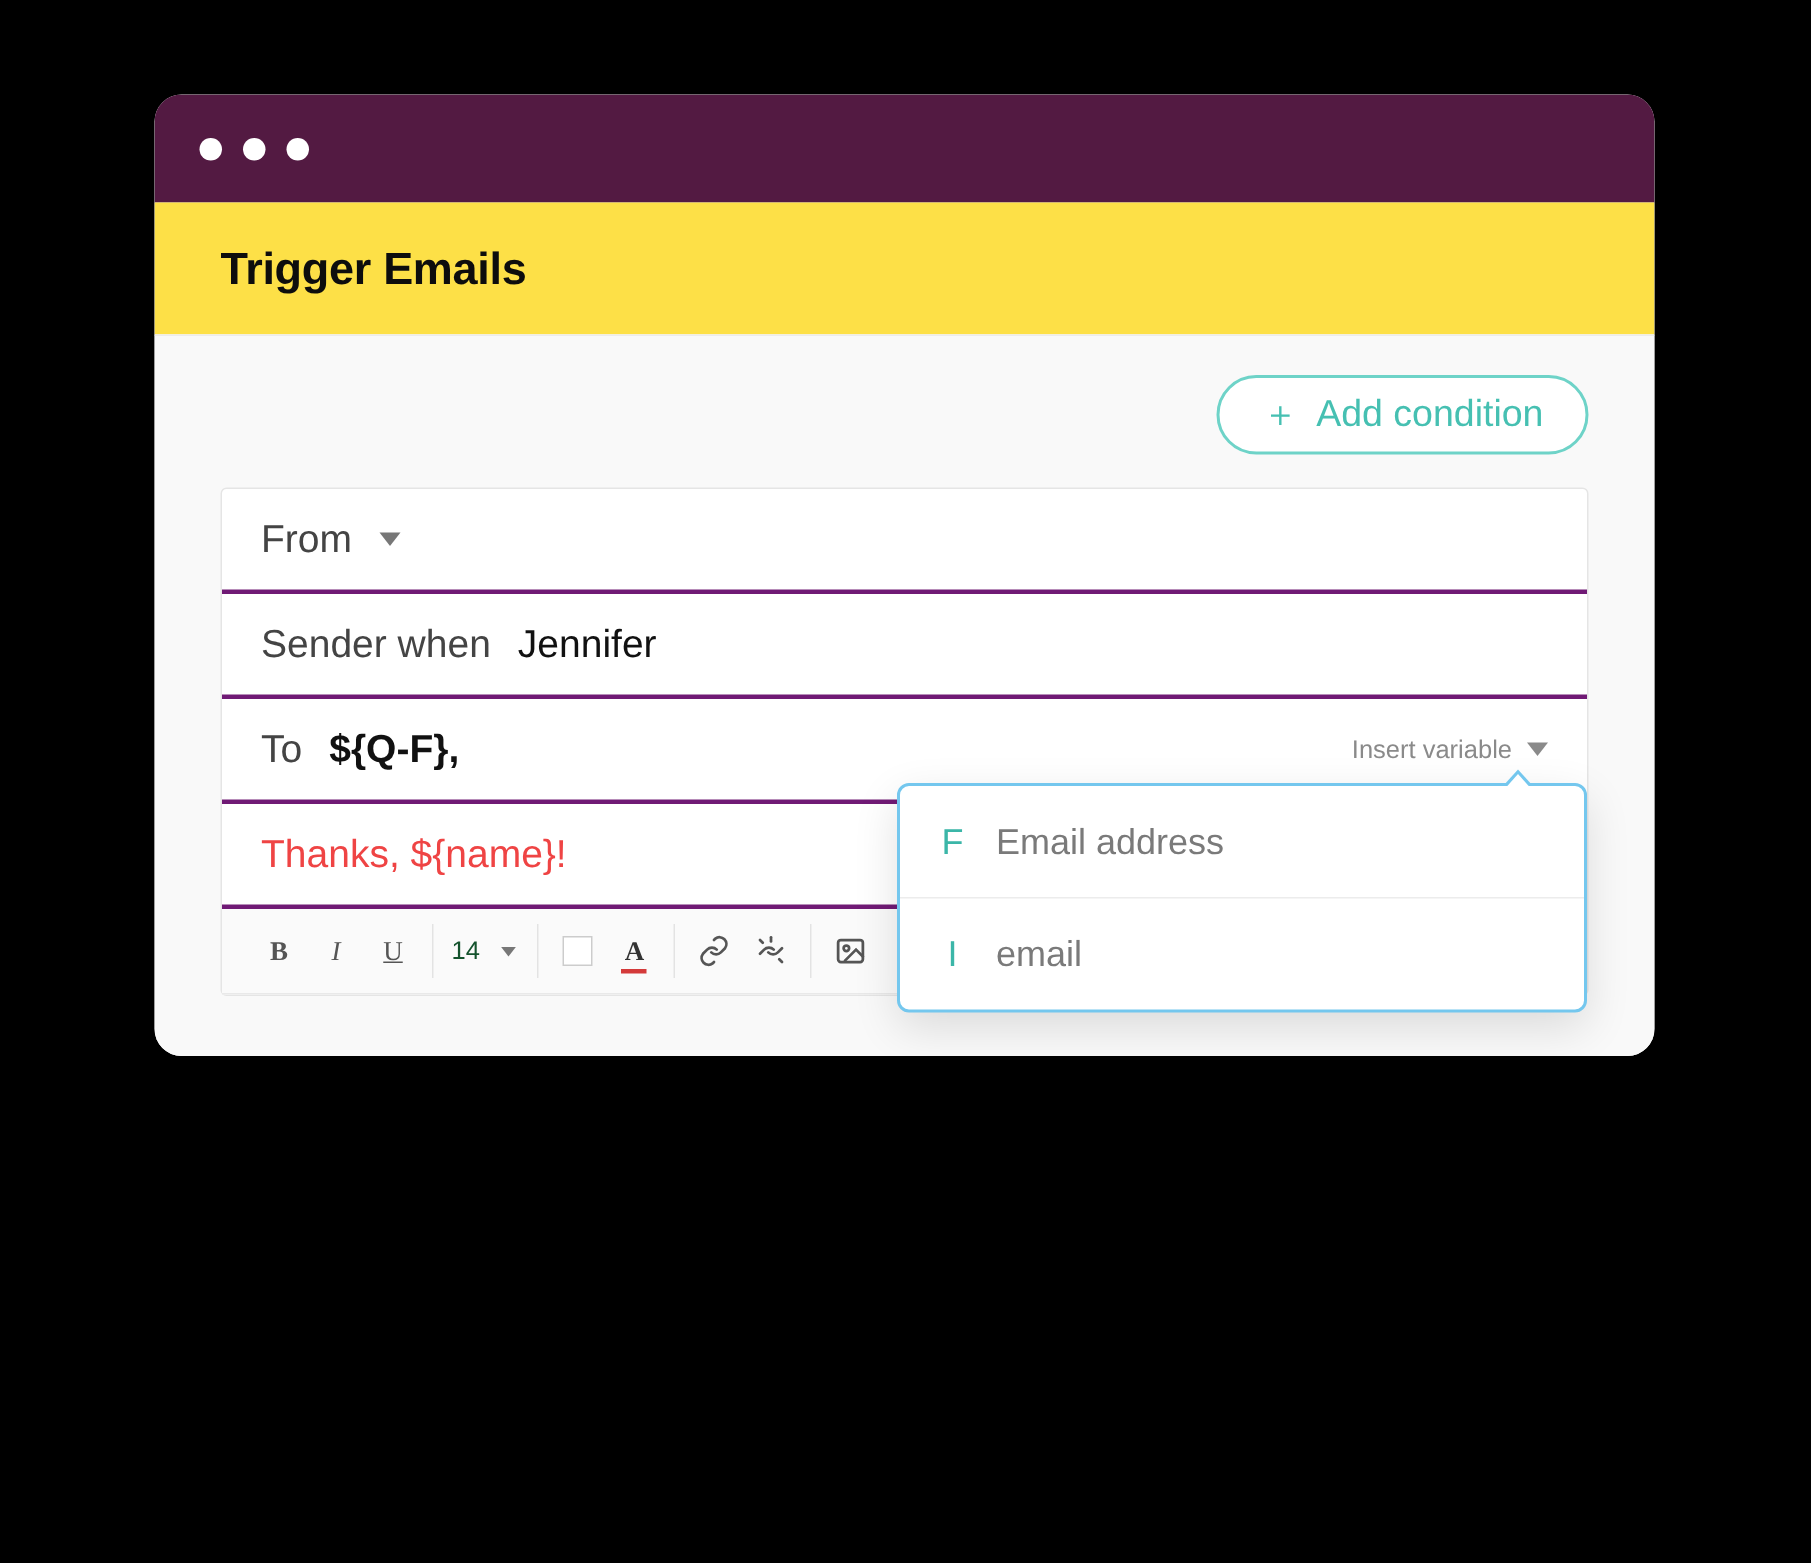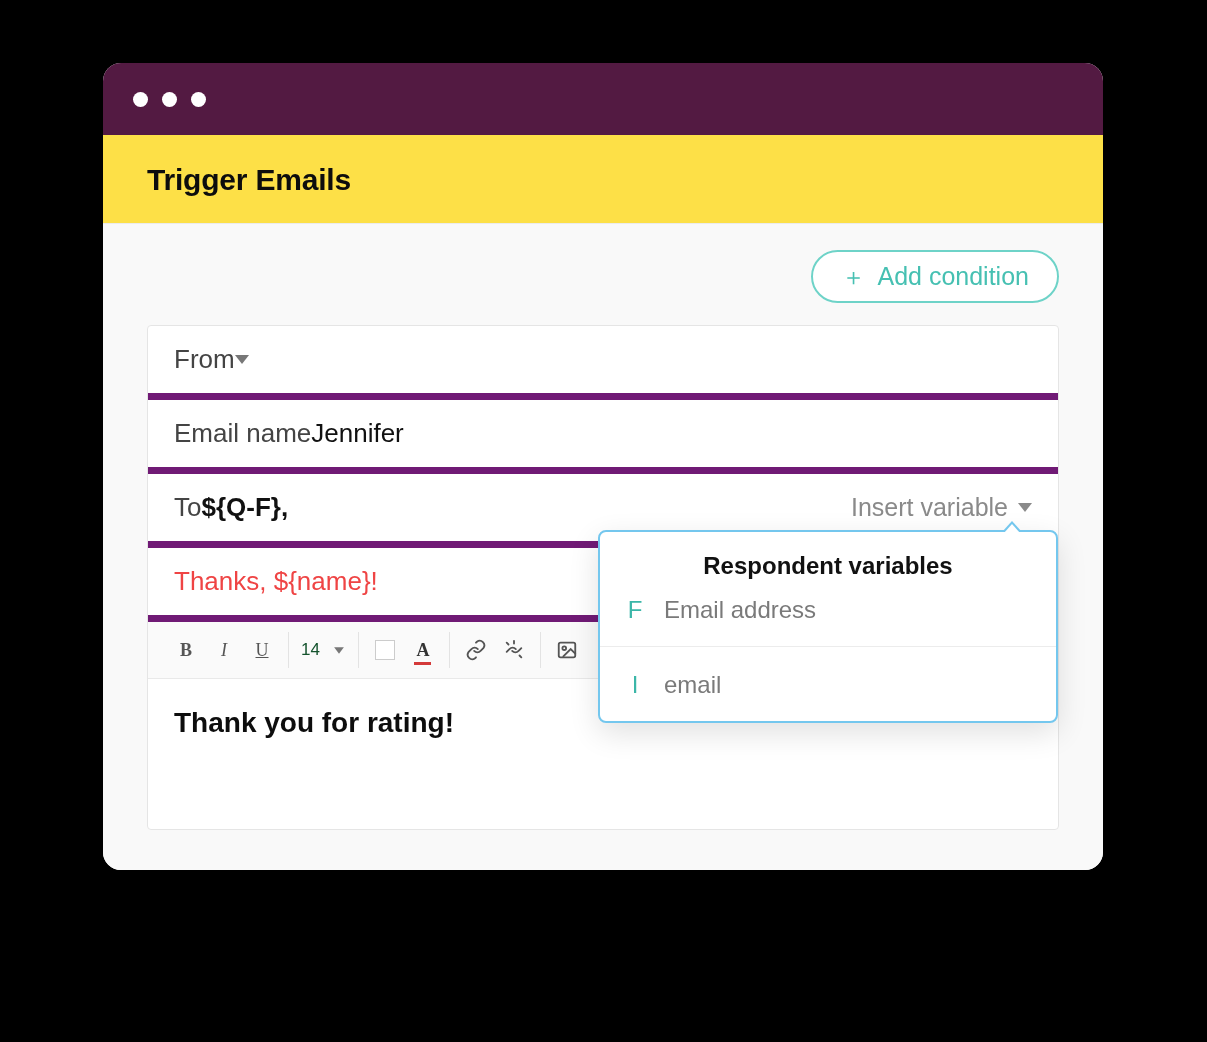--- a/index.html
+++ b/index.html
@@ -72,42 +72,42 @@
   }
   .add-condition-btn .plus{
     font-size:24px; line-height:1; font-weight:400;
   }
   .composer{
     background:#fff;
     border:1px solid #e5e5e5;
     border-radius:4px;
   }
   .row{
-    display:flex; align-items:center; 
+    display:flex; align-items:center; gap:18px;
     padding:18px 26px;
-    border-bottom:7px solid #701a75;
+    border-bottom:3px solid #701a75;
     font-size:26px;
     position:relative;
   }
   .row:last-child{border-bottom:none;}
   .row .label{color:#444;}
   .row .val-muted{color:#8a8a8a;}
   .row .val{color:#111; font-weight:500;}
   .caret-down{
     width:0;height:0;
     border-left:7px solid transparent;
     border-right:7px solid transparent;
     border-top:9px solid #777;
     display:inline-block;
   }
   .row-to{justify-content:flex-start;text-align:center;}
   .insert-variable{
     margin-left:auto;
     display:flex; align-items:center; gap:10px;
-    color:#8a8a8a; font-size:25px; cursor:pointer;
+    color:#8a8a8a; font-size:17px; cursor:pointer;
   }
   .insert-variable .caret-down{border-top-color:#8a8a8a;}
   .subject-row .val{font-weight:400;color:#ef4444;}
   .toolbar{
     display:flex; align-items:center; gap:0;
     padding:10px 12px;
     border-bottom:1px solid #e9e9e9;
     background:#fafafa;
   }
   .tb-group{display:flex;align-items:center;gap:10px;padding:0 12px;border-right:1px solid #e3e3e3;height:36px;}
@@ -196,35 +196,34 @@
       </div>
 
       <div class="composer">
 
         <div class="row">
           <span class="label">From</span>
           <span class="caret-down"></span>
         </div>
 
         <div class="row">
-          <span class="label">Email name</span>
+          <span class="label">Sender when</span>
           <span class="val">Jennifer</span>
         </div>
 
         <div class="row row-to">
           <span class="label">To</span>
           <span class="val" style="font-weight:700;">${Q-F},</span>
           <div class="insert-variable">
             <span>Insert variable</span>
             <span class="caret-down"></span>
           </div>
 
           <div class="dropdown">
             <div class="dd-section">
-              <div class="dd-title">Respondent variables</div>
               <div class="dd-item">
                 <span class="dd-key">F</span>
                 <span class="dd-label">Email address</span>
               </div>
             </div>
             <div class="dd-section">
               <div class="dd-item">
                 <span class="dd-key">I</span>
                 <span class="dd-label">email</span>
               </div>
@@ -277,20 +276,17 @@
             <div class="tb-btn">
               <svg width="22" height="22" viewBox="0 0 24 24" fill="none" stroke="#555" stroke-width="2" stroke-linecap="round">
                   <rect x="3" y="4" width="18" height="16" rx="2"></rect>
                   <circle cx="9" cy="10" r="2"></circle>
                   <path d="M21 16l-5-5-8 8"></path>
                 </svg>
             </div>
           </div>
         </div>
 
-        <div class="editor-body">
-          <span>Thank you for rating!</span>
-        </div>
 
       </div>
     </div>
   </div>
 </div>
 
 </body></html>

